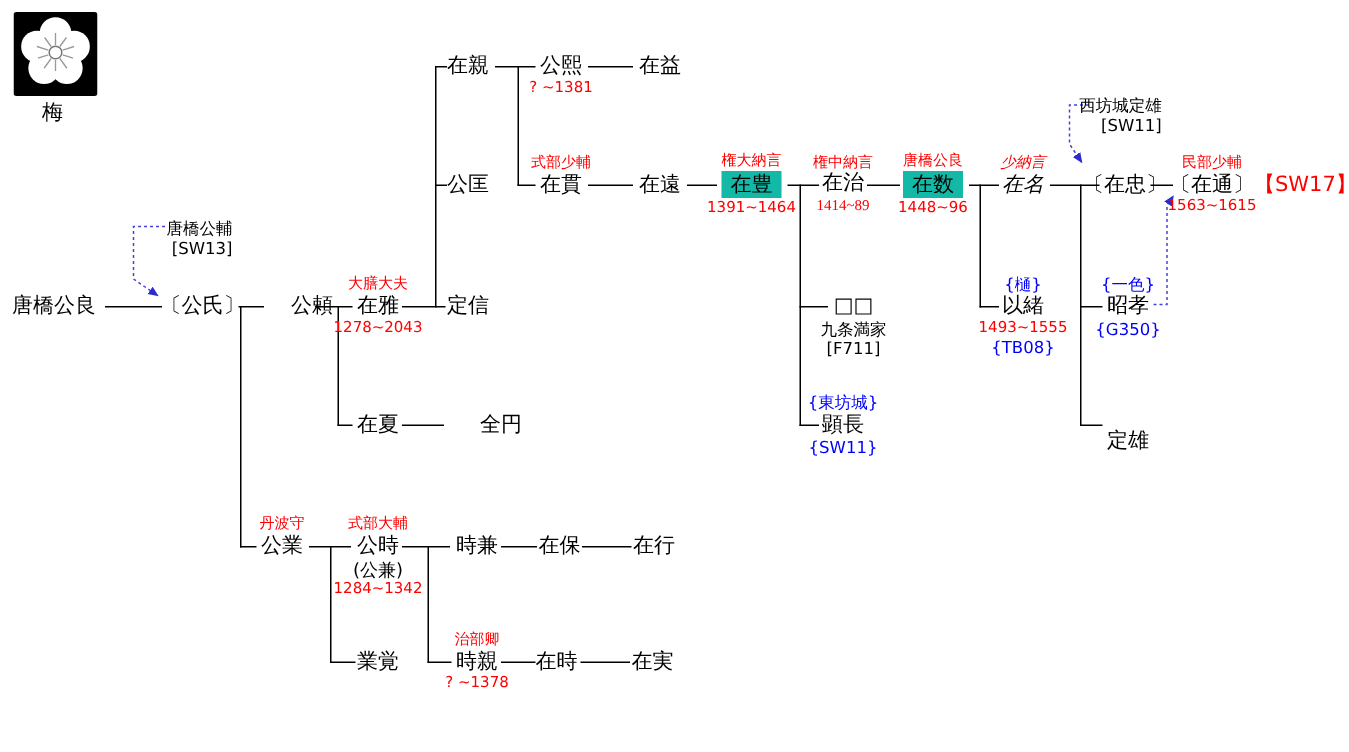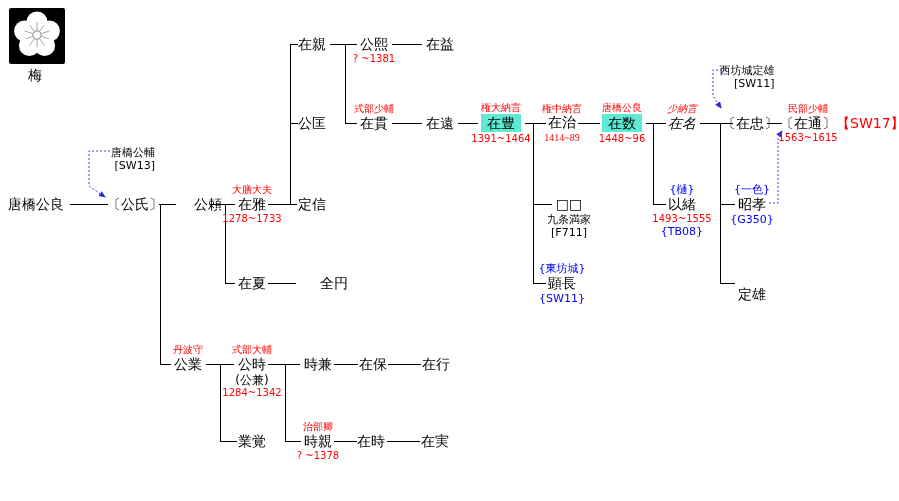--- a/index.html
+++ b/index.html
@@ -5,21 +5,21 @@
   html,body{margin:0;padding:0;background:#fff;}
   #canvas{position:relative;width:899px;height:501px;background:#ffffff;overflow:hidden;
           font-family:"DejaVu Sans","Liberation Sans",sans-serif;color:#000;}
   
   .h{position:absolute;height:1px;background:#000;}
   .v{position:absolute;width:1px;background:#000;}
   
   .node{position:absolute;transform:translate(-50%,-50%);white-space:nowrap;text-align:center;
         font-size:14px;line-height:16px;}
   .nm{display:inline-block;}
-  .hlname{background:#5eead4;padding:1px 6px;}
+  .hlname{background:#14b8a6;padding:1px 6px;}
   .ab{position:absolute;bottom:100%;left:50%;transform:translateX(-50%);white-space:nowrap;}
   .bl{position:absolute;top:calc(100% + 1px);left:50%;transform:translateX(-50%);white-space:nowrap;}
   .sfx{position:absolute;left:100%;top:0;color:#ff0000;}
   .r{color:#ff0000;}
   .b{color:#0000ff;}
   .s10{font-size:10px;line-height:12px;}
   .s11{font-size:11px;line-height:13px;}
   .s12{font-size:12px;line-height:14px;}
   .flabel{position:absolute;transform:translateX(-50%);text-align:right;
           font-size:11px;line-height:13px;white-space:nowrap;}
@@ -123,21 +123,21 @@
   </div>
   <div class="node" style="left:135px;top:204px;">
     <span class="nm">〔公氏〕</span>
   </div>
   <div class="node" style="left:208px;top:204px;">
     <span class="nm">公頼</span>
   </div>
   <div class="node" style="left:252px;top:204px;">
     <span class="ab r s10">大膳大夫</span>
     <span class="nm">在雅</span>
-    <span class="bl r s10">1278~1733</span>
+    <span class="bl r s10">1278~2043</span>
   </div>
   <div class="node" style="left:312px;top:204px;">
     <span class="nm">定信</span>
   </div>
   <div class="node" style="left:312px;top:123px;">
     <span class="nm">公匡</span>
   </div>
   <div class="node" style="left:312px;top:44px;">
     <span class="nm">在親</span>
   </div>

